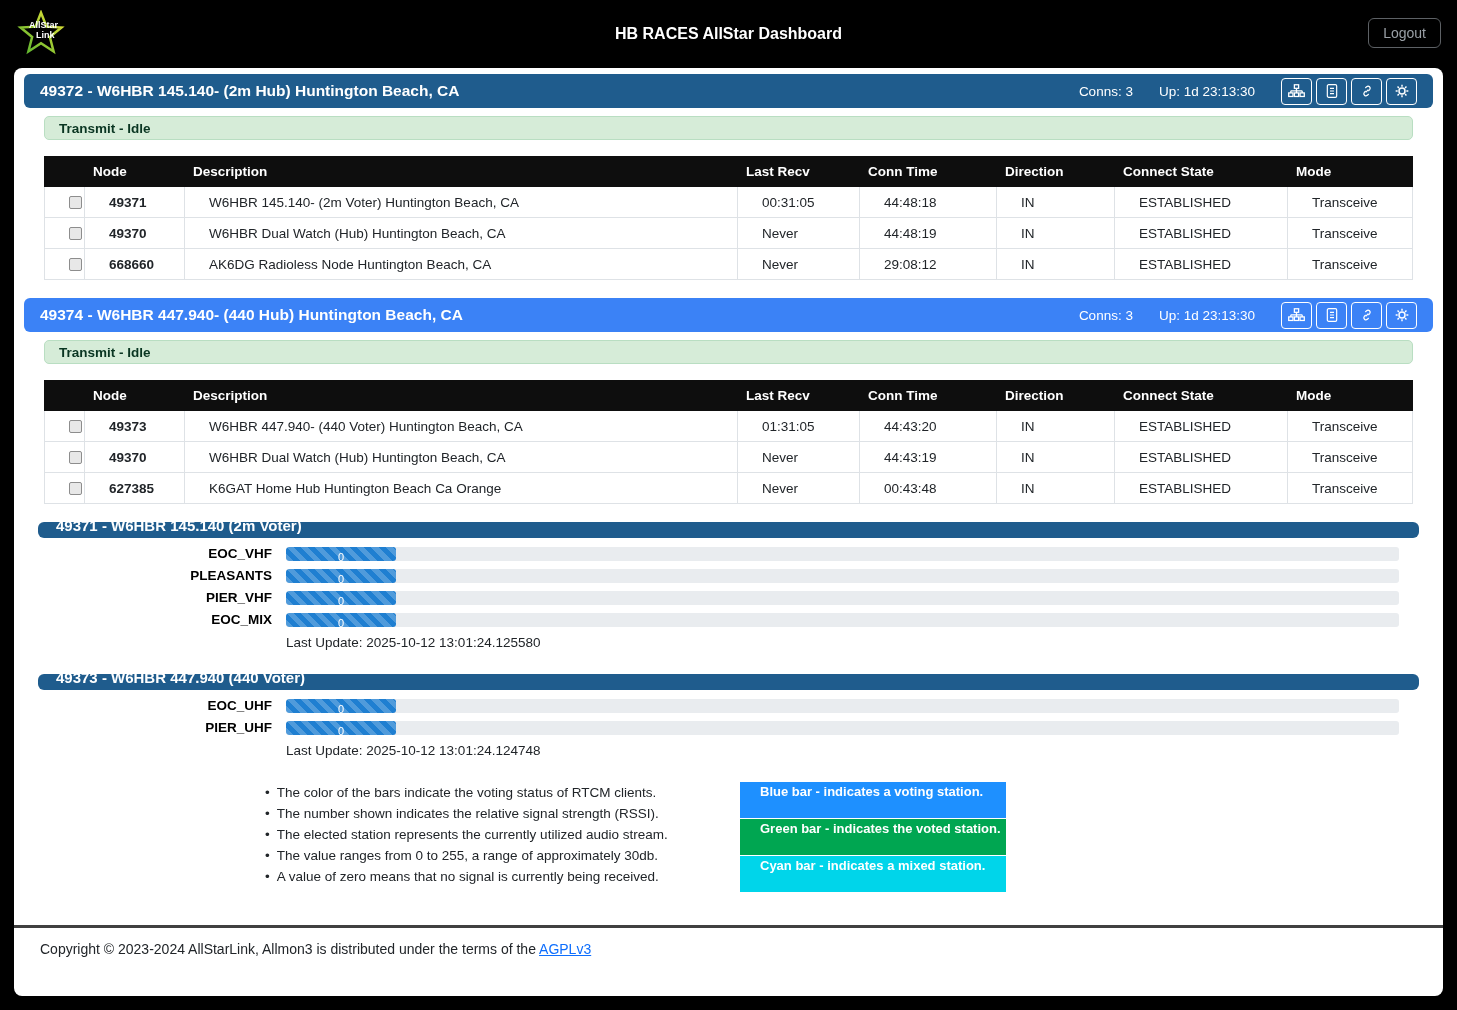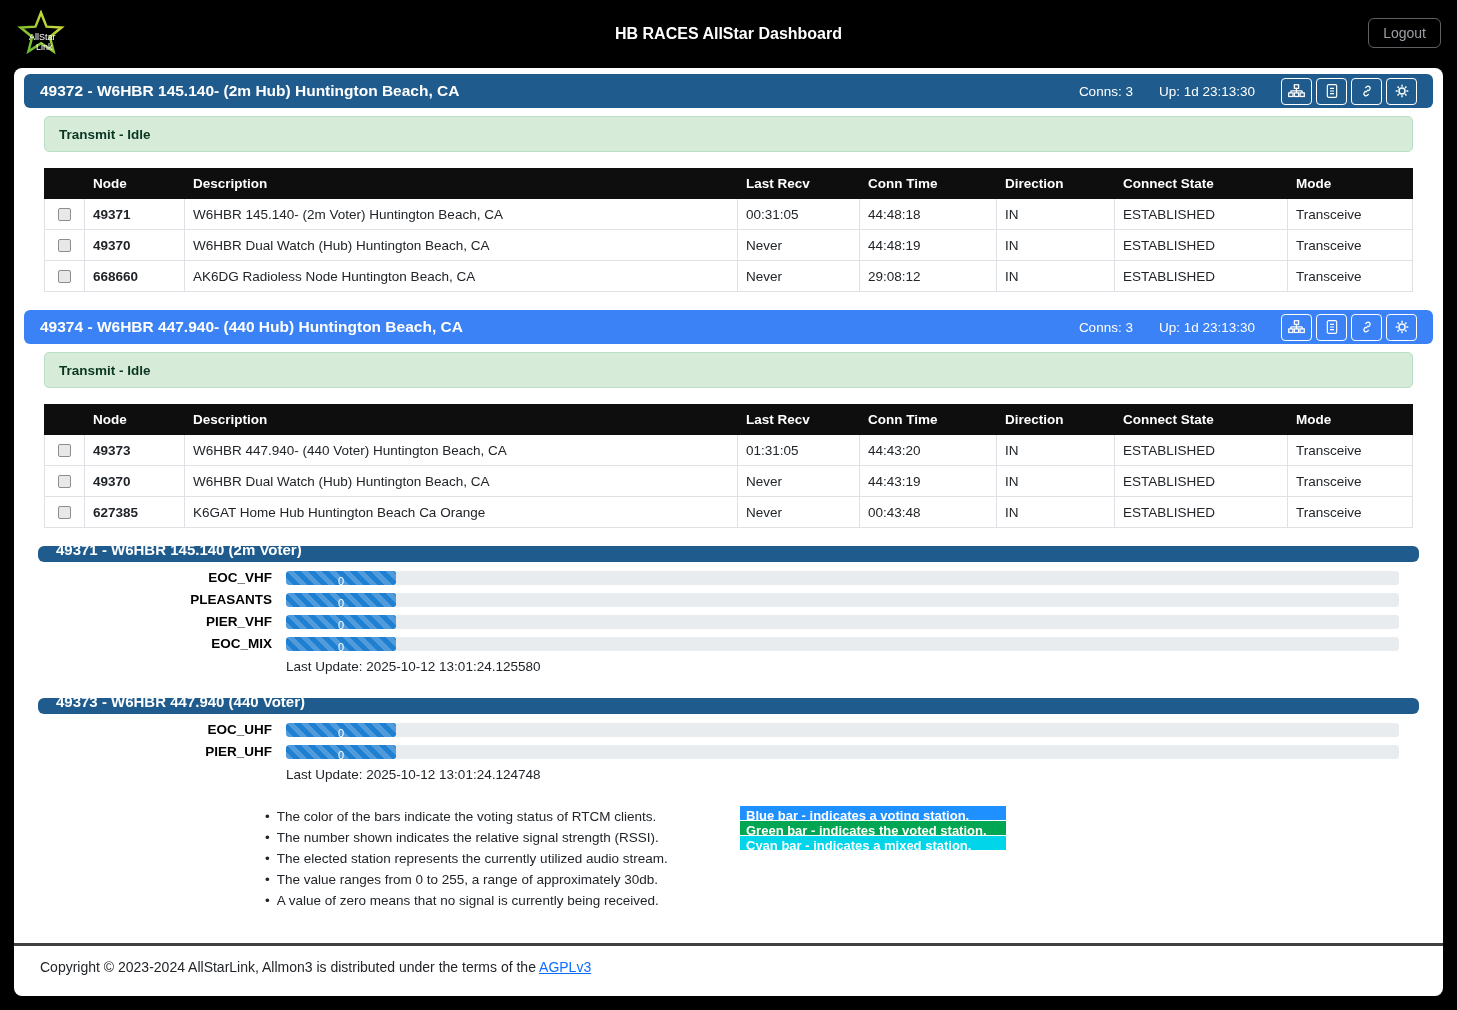--- a/index.html
+++ b/index.html
@@ -10,22 +10,22 @@
     font-family: "Liberation Sans", sans-serif;
     color: #212529;
   }
   
   .navbar {
     height: 68px; display: flex; align-items: center;
     padding: 0 16px; position: relative; background: #000;
   }
   .logo { position: relative; width: 56px; height: 48px; }
   .logo-text {
-    position: absolute; left: 13px; top: 22px; color: #fff;
-    font-size: 9px; font-weight: 400; line-height: 10px; white-space: nowrap;
+    position: absolute; left: 13px; top: 10px; color: #fff;
+    font-size: 9px; font-weight: 700; line-height: 10px; white-space: nowrap;
   }
   .logo-text .l2 { display: block; margin-left: 7px; }
   .nav-title {
     position: absolute; left: 50%; transform: translateX(-50%);
     color: #fff; font-size: 16px; font-weight: 700; white-space: nowrap;
   }
   .logout {
     position: absolute; right: 16px; top: 18px;
     background: transparent; border: 1px solid #5d6165; color: #9aa0a6;
     font-family: "Liberation Sans", sans-serif;
@@ -46,33 +46,33 @@
   .panel-meta { display: flex; align-items: center; gap: 26px; }
   .meta { font-size: 13.5px; white-space: nowrap; }
   .btn-group { display: flex; gap: 4px; }
   .ibtn {
     width: 31px; height: 27px; border: 1px solid #fff; border-radius: 4px;
     background: transparent; display: flex; align-items: center; justify-content: center;
     cursor: pointer; padding: 0;
   }
   
   .alert-status {
-    margin: 0 20px 16px; height: 36px; border-radius: 5px;
+    margin: 0 20px 16px; height: 24px; border-radius: 5px;
     border: 1px solid #b9dec2; display: flex; align-items: center;
     padding: 0 14px; font-size: 13.5px; font-weight: 700; color: #0a3622;
   }
   
   .table-wrap { margin: 0 20px 18px; }
   .conn-table { width: 100%; border-collapse: collapse; table-layout: fixed; font-size: 13.5px; }
   .conn-table th {
     background: #0e0e0e; color: #fff; text-align: left; font-weight: 700;
     padding: 7px 8px; border: 1px solid #0e0e0e; height: 29px;
   }
   .conn-table td {
-    padding: 6px 8px; border: 1px solid #dee2e6; height: 31px;
+    padding: 6px 24px; border: 1px solid #dee2e6; height: 31px;
     white-space: nowrap; overflow: hidden;
   }
   .node-cell { font-weight: 700; }
   .chk-cell { text-align: center; }
   .chk {
     display: inline-block; width: 13px; height: 13px; vertical-align: middle;
     background: #e8e8e8; border: 1px solid #8d8d8d; border-radius: 2px; cursor: pointer;
   }
   
   .voter-panel { margin: 0 14px 24px; }
@@ -98,22 +98,22 @@
   }
   .vval { color: #fff; font-size: 11px; line-height: 14px; font-weight: 400; }
   .last-update { margin: 8px 0 0 248px; font-size: 13.5px; color: #212529; }
   
   .legend { display: flex; align-items: flex-start; margin: 24px 0 0 241px; }
   .notes { list-style: none; width: 475px; }
   .notes li { font-size: 13.5px; line-height: 21px; color: #212529; }
   .notes li::before { content: "•"; margin-right: 7px; }
   .keys { width: 266px; }
   .key {
-    height: 14px; line-height: 20px; margin-bottom: 1px; color: #fff;
-    font-size: 13px; font-weight: 700; padding-left: 6px; white-space: nowrap; overflow: hidden;
+    height: 36px; line-height: 20px; margin-bottom: 1px; color: #fff;
+    font-size: 13px; font-weight: 700; padding-left: 20px; white-space: nowrap; overflow: hidden;
   }
   
   .footer {
     margin: 32px -10px 0; border-top: 3px solid #404040;
     padding: 13px 26px 16px; font-size: 14px; color: #212529;
   }
   .flink { color: #0d6efd; text-decoration: underline; cursor: pointer; }
 </style>
 </head>
 <body>

